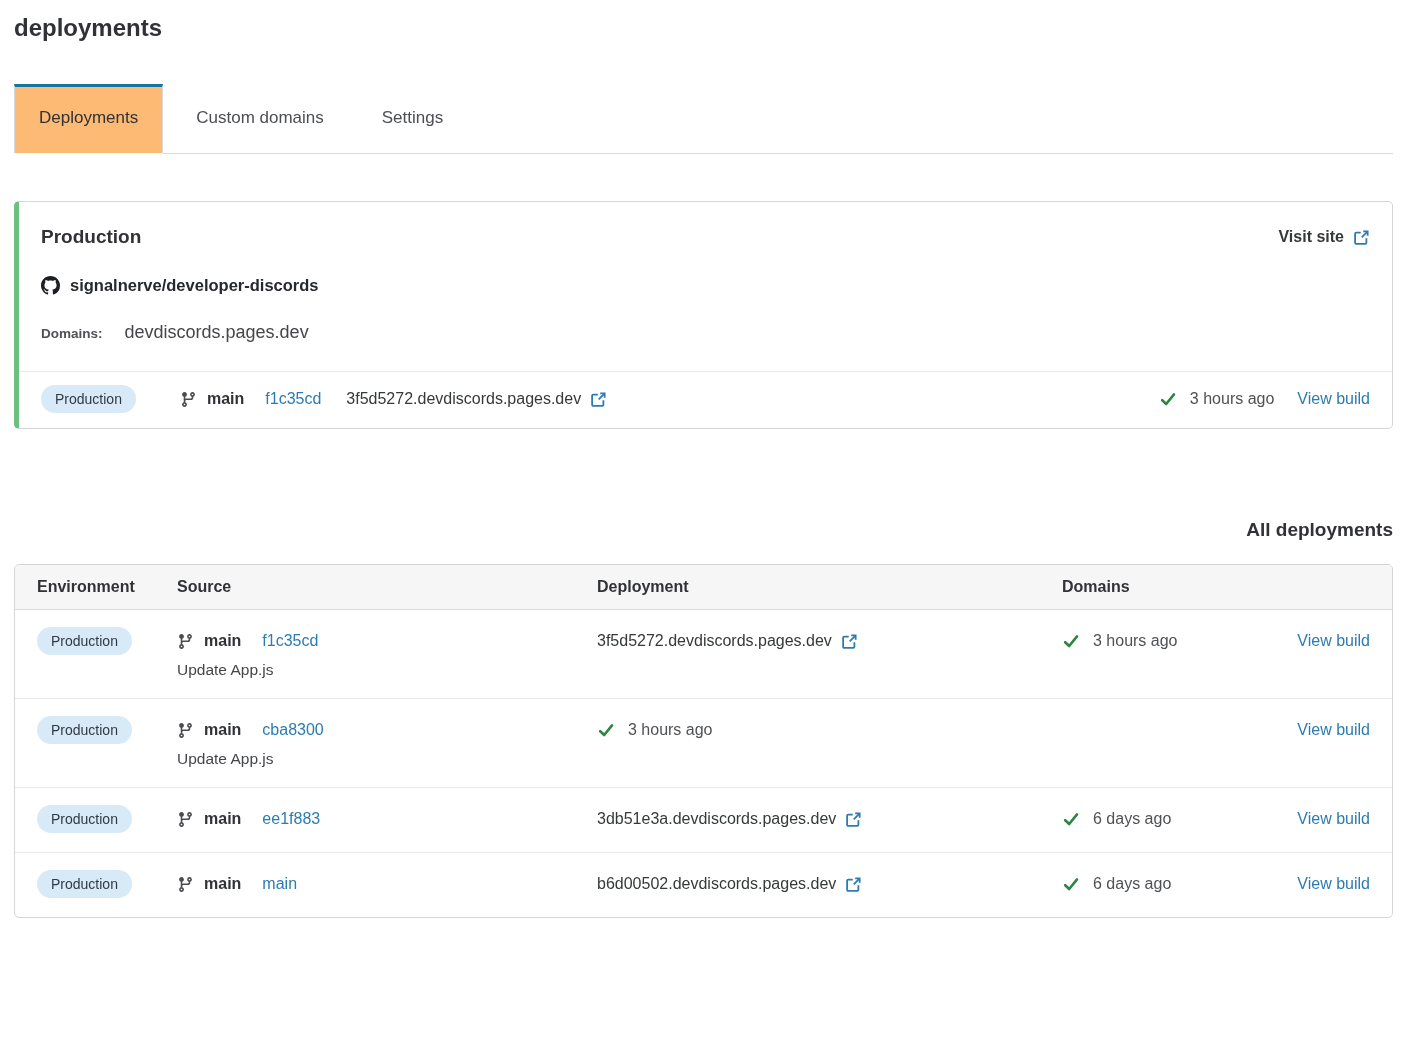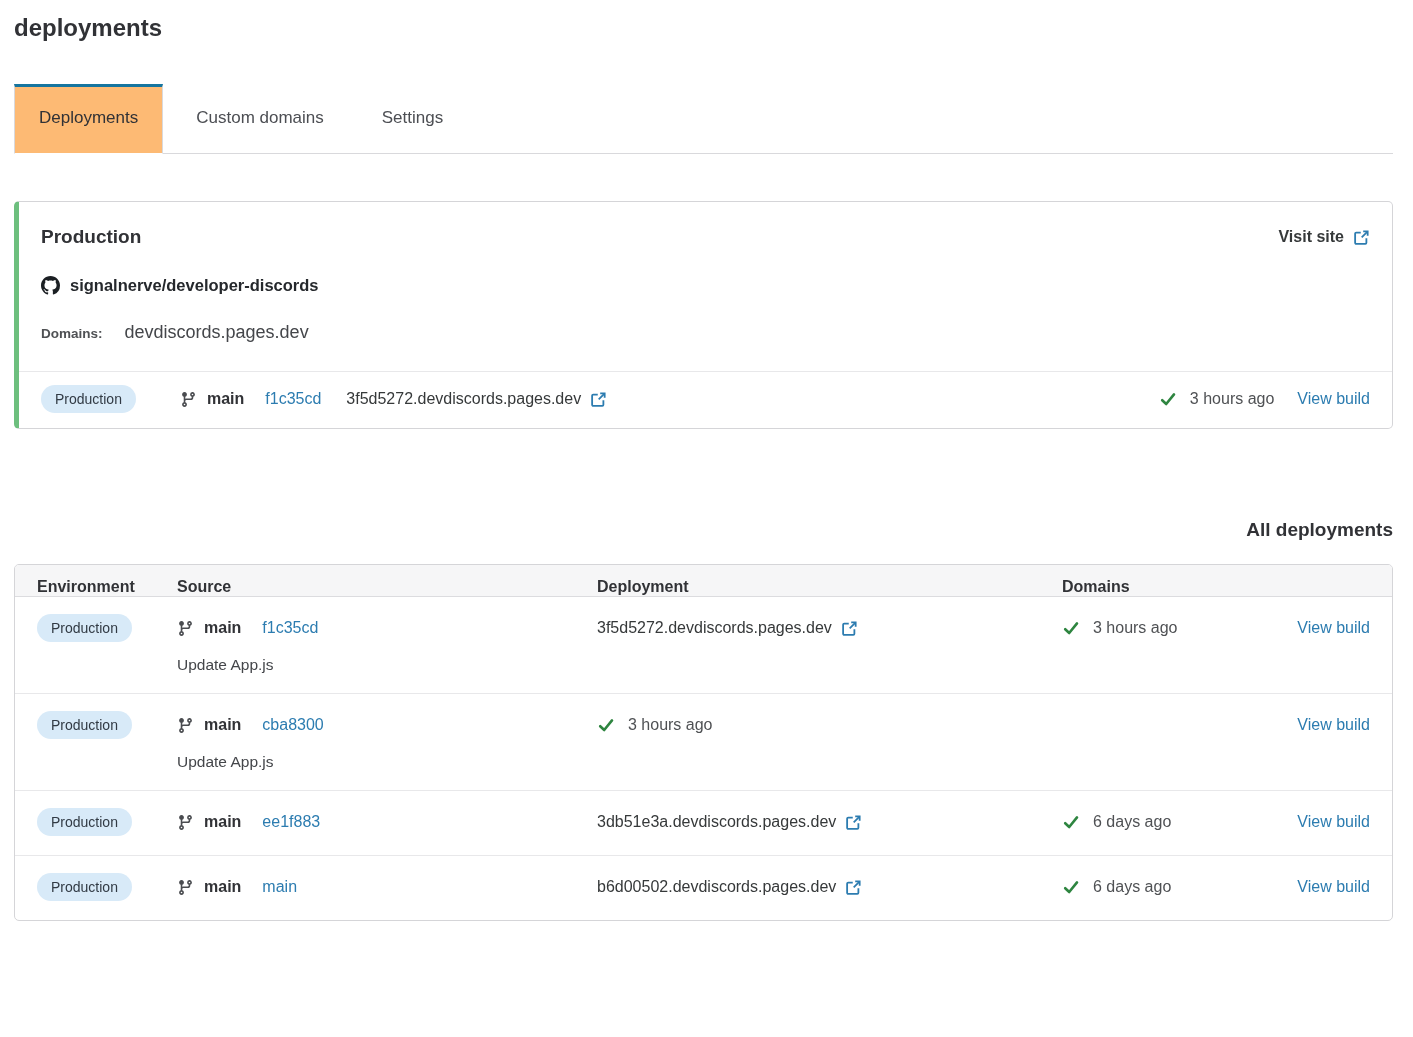--- a/index.html
+++ b/index.html
@@ -94,27 +94,27 @@
   }
   .tgrid {
     display: grid;
     grid-template-columns: 140px 420px 465px 1fr auto;
     padding: 0 22px;
     align-items: start;
   }
   .thead {
     background: #f6f6f7;
     border-bottom: 1px solid #dcdcdf;
-    padding-top: 13px; 
+    padding-top: 13px; padding-bottom: 13px;
     font-weight: 700; font-size: 16px; color: #313236;
   }
   .trow { padding-top: 17px; padding-bottom: 19px; }
   .trow + .trow { border-top: 1px solid #e8e8ea; }
   .cell-line { display: flex; align-items: center; min-height: 28px; }
-  .commit-msg { color: #44464a; font-size: 15.5px; margin-top: 14px; }
+  .commit-msg { color: #44464a; font-size: 15.5px; margin-top: 6px; }
   .commit-msg:empty { display: none; }
   .cell-action { justify-self: end; }
 </style>
 </head>
 <body>
 
 <svg width="0" height="0" style="position:absolute">
   <defs>
     <g id="i-branch">
       <path fill="currentColor" d="M9.5 3.25a2.25 2.25 0 1 1 3 2.122V6A2.5 2.5 0 0 1 10 8.5H6a1 1 0 0 0-1 1v1.128a2.251 2.251 0 1 1-1.5 0V5.372a2.25 2.25 0 1 1 1.5 0v1.836A2.493 2.493 0 0 1 6 7h4a1 1 0 0 0 1-1v-.628a2.25 2.25 0 0 1-1.5-2.122ZM4.25 12a.75.75 0 1 0 0 1.5.75.75 0 0 0 0-1.5ZM3.5 3.25a.75.75 0 1 1 1.5 0 .75.75 0 0 1-1.5 0Zm8.25-.75a.75.75 0 1 0 0 1.5.75.75 0 0 0 0-1.5Z"></path>

